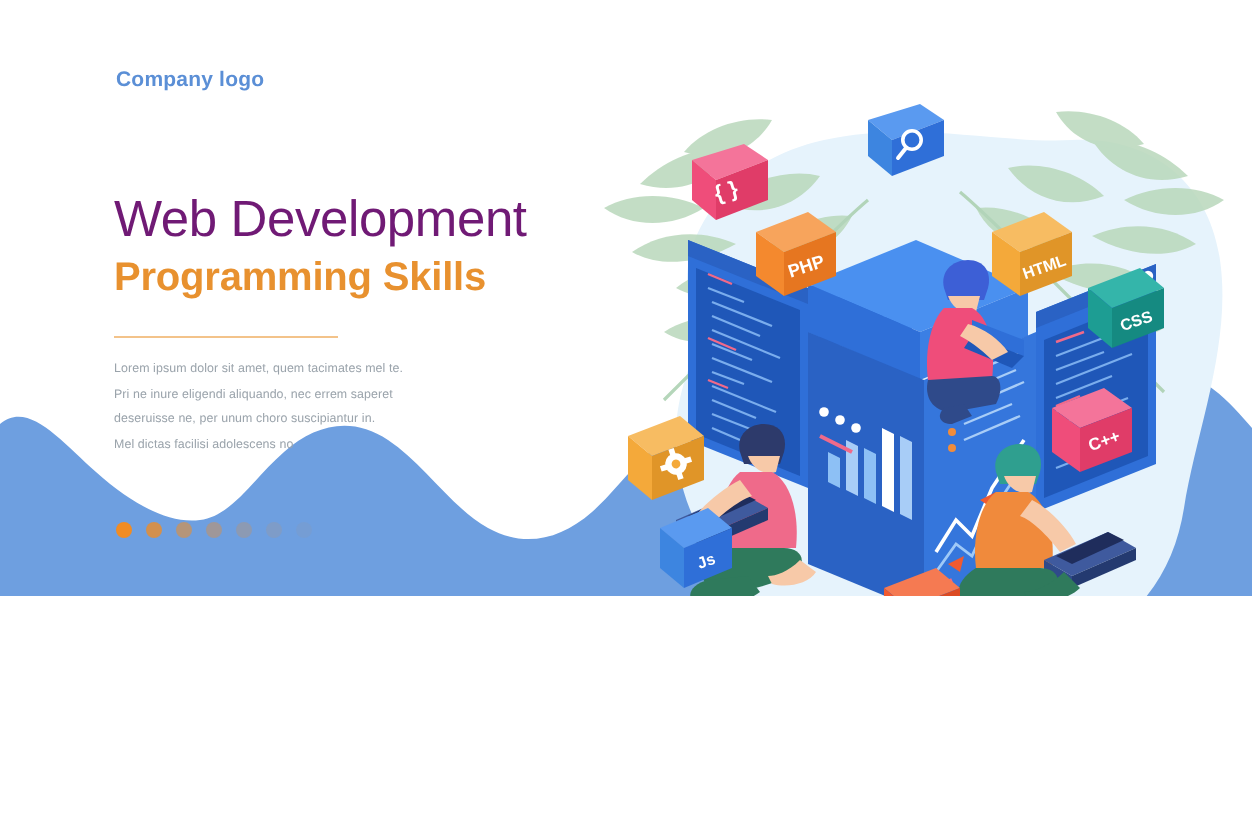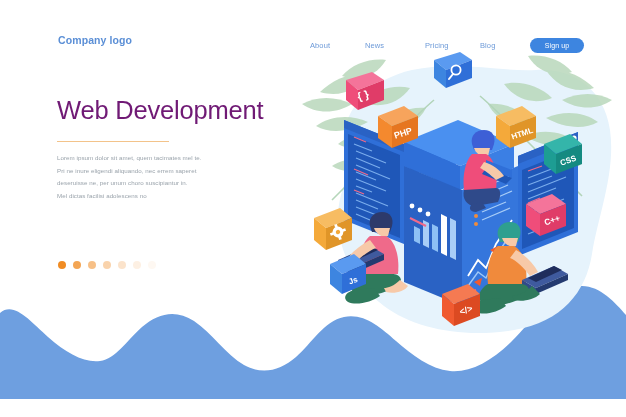--- a/index.html
+++ b/index.html
@@ -5,21 +5,21 @@
 <style>
   * { margin:0; padding:0; box-sizing:border-box; }
   html, body {
     width:626px; height:417px;
     overflow:hidden;
     background:#ffffff;
     font-family:"Liberation Sans", sans-serif;
   }
   .page {
     position:relative;
-    width:626px; height:399px;
+    width:626px; height:298px;
     background:#ffffff;
     overflow:hidden;
   }
 
   
   .wave-layer {
     position:absolute;
     left:0; bottom:0;
     width:626px; height:120px;
     z-index:1;
@@ -147,31 +147,25 @@
              C158,34 176,30 194,42 C212,54 226,76 244,86 C262,96 280,92 296,78
              C312,64 324,42 344,38 C364,34 380,48 396,62 C412,76 430,90 450,92
              C470,94 492,82 512,62 C532,42 552,14 574,8 C596,2 614,22 626,36
              L626,120 L0,120 Z" fill="#6e9fe0"></path>
   </svg>
 
   <div class="header">
 
     <div class="logo">Company logo</div>
 
-    <nav class="nav">
-      <a class="nav-link" href="#">About</a>
-      <a class="nav-link" href="#">News</a>
-      <a class="nav-link" href="#">Pricing</a>
-      <a class="nav-link" href="#">Blog</a>
-      <button class="signup-btn">Sign up</button>
-    </nav>
   </div>
 
   <div class="hero">
     <div class="hero-title-1">Web Development</div>
+    <div class="hero-title-2">Programming Skills</div>
     <div class="divider"></div>
     <div class="hero-body">
       <span>Lorem ipsum dolor sit amet, quem tacimates mel te.</span>
       <span>Pri ne inure eligendi aliquando, nec errem saperet</span>
       <span>deseruisse ne, per unum choro suscipiantur in.</span>
       <span>Mel dictas facilisi adolescens no</span>
     </div>
   </div>
 
   <div class="dots">

